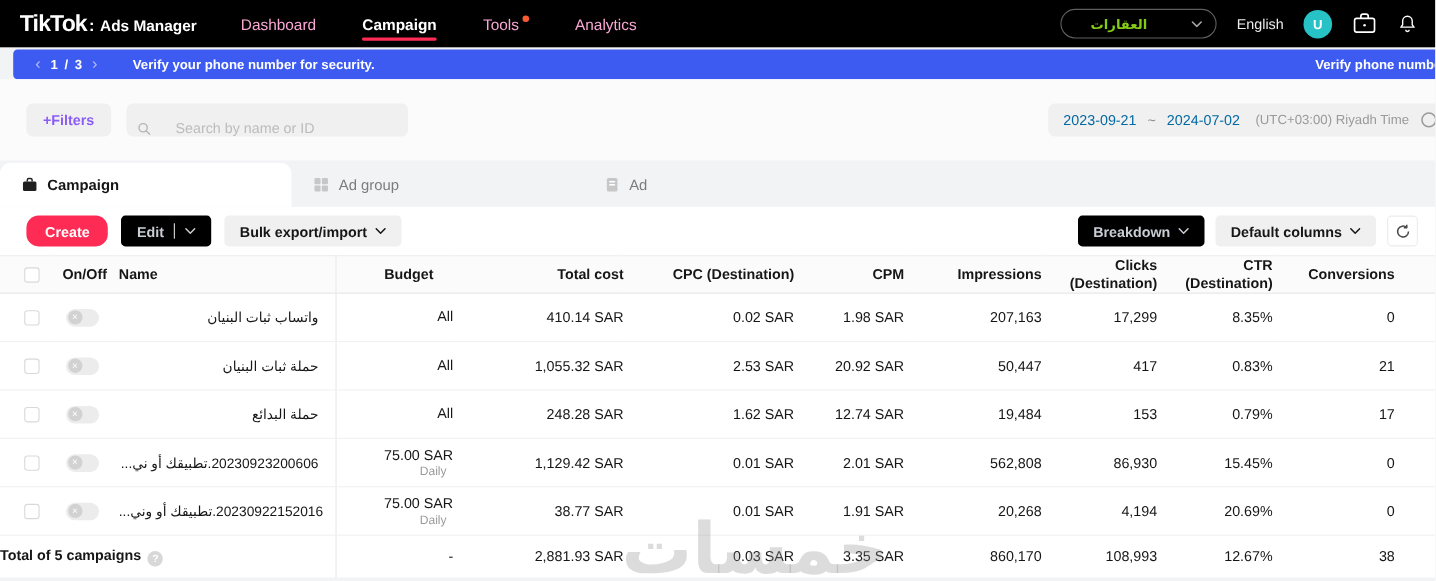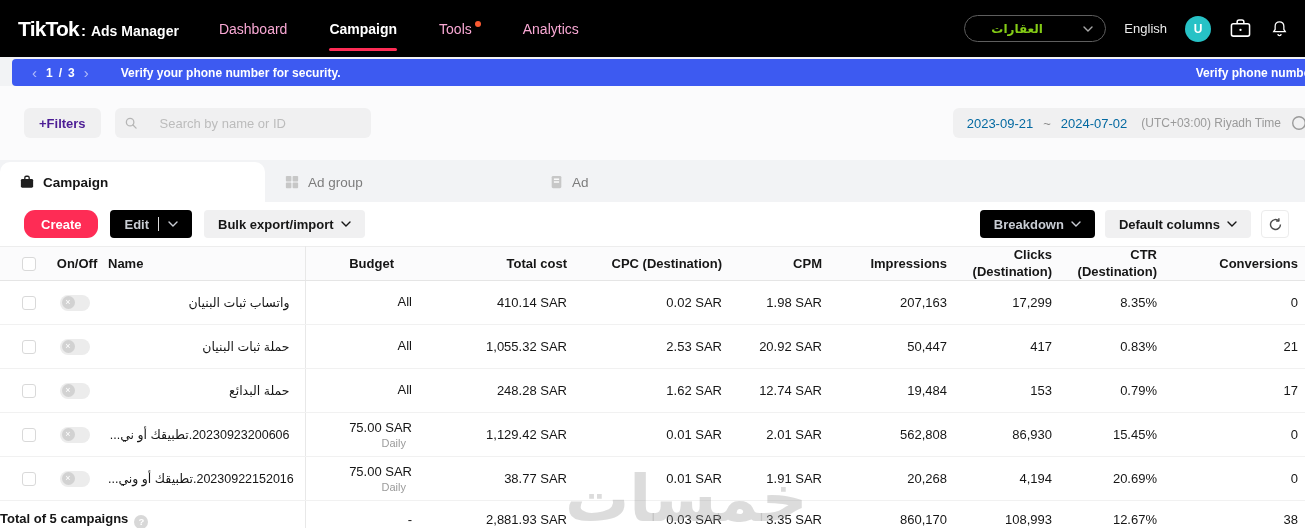--- a/index.html
+++ b/index.html
@@ -1,21 +1,21 @@
 <!DOCTYPE html>
 <html><head>
 <meta charset="utf-8">
 <style>
   * { margin:0; padding:0; box-sizing:border-box; }
   html,body { width:1305px; height:528px; overflow:hidden; }
   body { font-family:"Liberation Sans","DejaVu Sans",sans-serif; background:#f2f3f5; }
   .app { position:relative; width:1305px; height:528px; overflow:hidden; background:#f2f3f5; }
 
   
-  .topbar { height:57px; background:#000; display:flex; align-items:center; padding:0 16px 0 18px; color:#fff;justify-content:flex-end; }
+  .topbar { height:43px; background:#000; display:flex; align-items:center; padding:0 16px 0 18px; color:#fff;justify-content:flex-end; }
   .logo { display:flex; align-items:baseline; cursor:pointer; }
   .logo-main { font-size:21px; font-weight:700; letter-spacing:-0.8px; }
   .logo-sep { font-size:15px; font-weight:700; margin:0 5px 0 2px; color:#fff; }
   .logo-suffix { font-size:14px; font-weight:700; }
   .nav { display:flex; align-items:center; margin-left:40px; gap:42px; height:100%; }
   .nav-item { position:relative; font-size:14px; color:#f9a8d4; cursor:pointer; height:100%; display:flex; align-items:center; }
   .nav-item.active { color:#fff; font-weight:700; }
   .nav-item.active .underline { position:absolute; left:0; right:0; bottom:6px; height:3px; background:#fe2c55; border-radius:2px; }
   .badge-dot { width:6px; height:6px; border-radius:50%; background:#fa5a32; margin:-10px 0 0 3px; display:inline-block; }
   .top-right { margin-left:auto; display:flex; align-items:center; gap:18px; }
@@ -28,22 +28,22 @@
 
   
   .promo { height:27px; margin:2px 0 0 12px; background:#3d5af1; border-radius:4px 0 0 4px; display:flex; align-items:center; padding:0 0 0 14px; color:#fff; overflow:hidden; }
   .pager-arrow { color:rgba(255,255,255,.6); font-size:15px; cursor:pointer; padding:0 6px; line-height:1; }
   .pager-num { font-size:12px; font-weight:700; margin:0 3px; }
   .promo-msg { margin-left:26px; font-size:12px; font-weight:700; }
   .promo-action { margin-left:auto; margin-right:-10px; font-size:12px; font-weight:700; white-space:nowrap; cursor:pointer; }
 
   
   .filters-section { background:#fbfbfc; padding:22px 0 22px 24px; display:flex; align-items:center; }
-  .btn-filters { height:30px; background:#f0f0f1; border-radius:6px; padding:0 15px; display:flex; align-items:center; font-size:13px; font-weight:700; color:#4c1d95; cursor:pointer;text-align:center; }
-  .searchbox { width:256px; height:30px; background:#f0f0f1; border-radius:6px; margin-left:14px; display:flex; align-items:center; padding:0 10px; gap:23px; }
+  .btn-filters { height:30px; background:#f0f0f1; border-radius:6px; padding:0 15px; display:flex; align-items:center; font-size:13px; font-weight:700; color:#8b5cf6; cursor:pointer;text-align:center; }
+  .searchbox { width:256px; height:30px; background:#f0f0f1; border-radius:6px; margin-left:14px; display:flex; align-items:flex-end; padding:0 10px; gap:23px; }
   .searchbox input { border:none; outline:none; background:transparent; font-size:13px; color:#333; width:100%; font-family:inherit; }
   .searchbox input::placeholder { color:#bcbcbc; }
   .date-widget { margin-left:auto; height:30px; background:#f0f0f1; border-radius:6px 0 0 6px; display:flex; align-items:center; gap:10px; padding:0 6px 0 14px; margin-right:-8px; cursor:pointer; }
   .date-val { font-size:13px; font-weight:400; color:#0369a1; }
   .date-tilde { font-size:13px; color:#8a8a8a; }
   .date-tz { font-size:12px; color:#9a9a9a; margin-left:4px; white-space:nowrap; }
 
   
   .tabs { display:flex; height:40px; margin-top:2px; }
   .tab { width:265px; display:flex; align-items:center; gap:9px; padding-left:20px; font-size:13.5px; color:#7c7c7c; cursor:pointer; }
@@ -60,21 +60,21 @@
   .toolbar-right { margin-left:auto; display:flex; align-items:center; gap:10px; }
   .btn-refresh { width:28px; height:28px; border:1px solid #ececec; border-radius:4px; background:#fff; display:flex; align-items:center; justify-content:center; cursor:pointer; }
 
   
   table { width:1305px; border-collapse:collapse; table-layout:fixed; }
   thead th { height:34px; background:#fbfbfc; border-top:1px solid #ededed; border-bottom:1px solid #e5e5e5; font-size:13px; font-weight:700; color:#161616; vertical-align:middle; }
   th, td { white-space:nowrap; overflow:hidden; }
   .al-r { text-align:right; }
   .al-l { text-align:left; }
   .al-c { text-align:center; }
-  .c-last { padding-right:7px; }
+  .c-last { padding-right:37px; }
   .divline { border-right:1px solid #e8e8e8; }
   tbody td { height:44px; border-bottom:1px solid #f1f1f1; font-size:13px; color:#161616; vertical-align:middle; }
   .th-2l div { line-height:1.25; }
   .th-budget { padding-right:18px; }
   .checkbox { display:inline-block; width:14px; height:14px; border:1.5px solid #d9d9d9; border-radius:3px; background:#fff; cursor:pointer; vertical-align:middle; }
   .c-check { padding-left:22px; }
   .switch { display:inline-block; position:relative; width:30px; height:16px; border-radius:8px; background:#ececec; margin-left:14px; cursor:pointer; vertical-align:middle; }
   .knob { position:absolute; left:1.5px; top:1.5px; width:13px; height:13px; border-radius:50%; background:#d2d2d2; color:#fff; font-size:9px; line-height:13px; text-align:center; }
   .c-name { padding-right:15px; text-align:right; font-size:12.5px; }
   .c-name .na { direction:rtl; unicode-bidi:isolate; }

